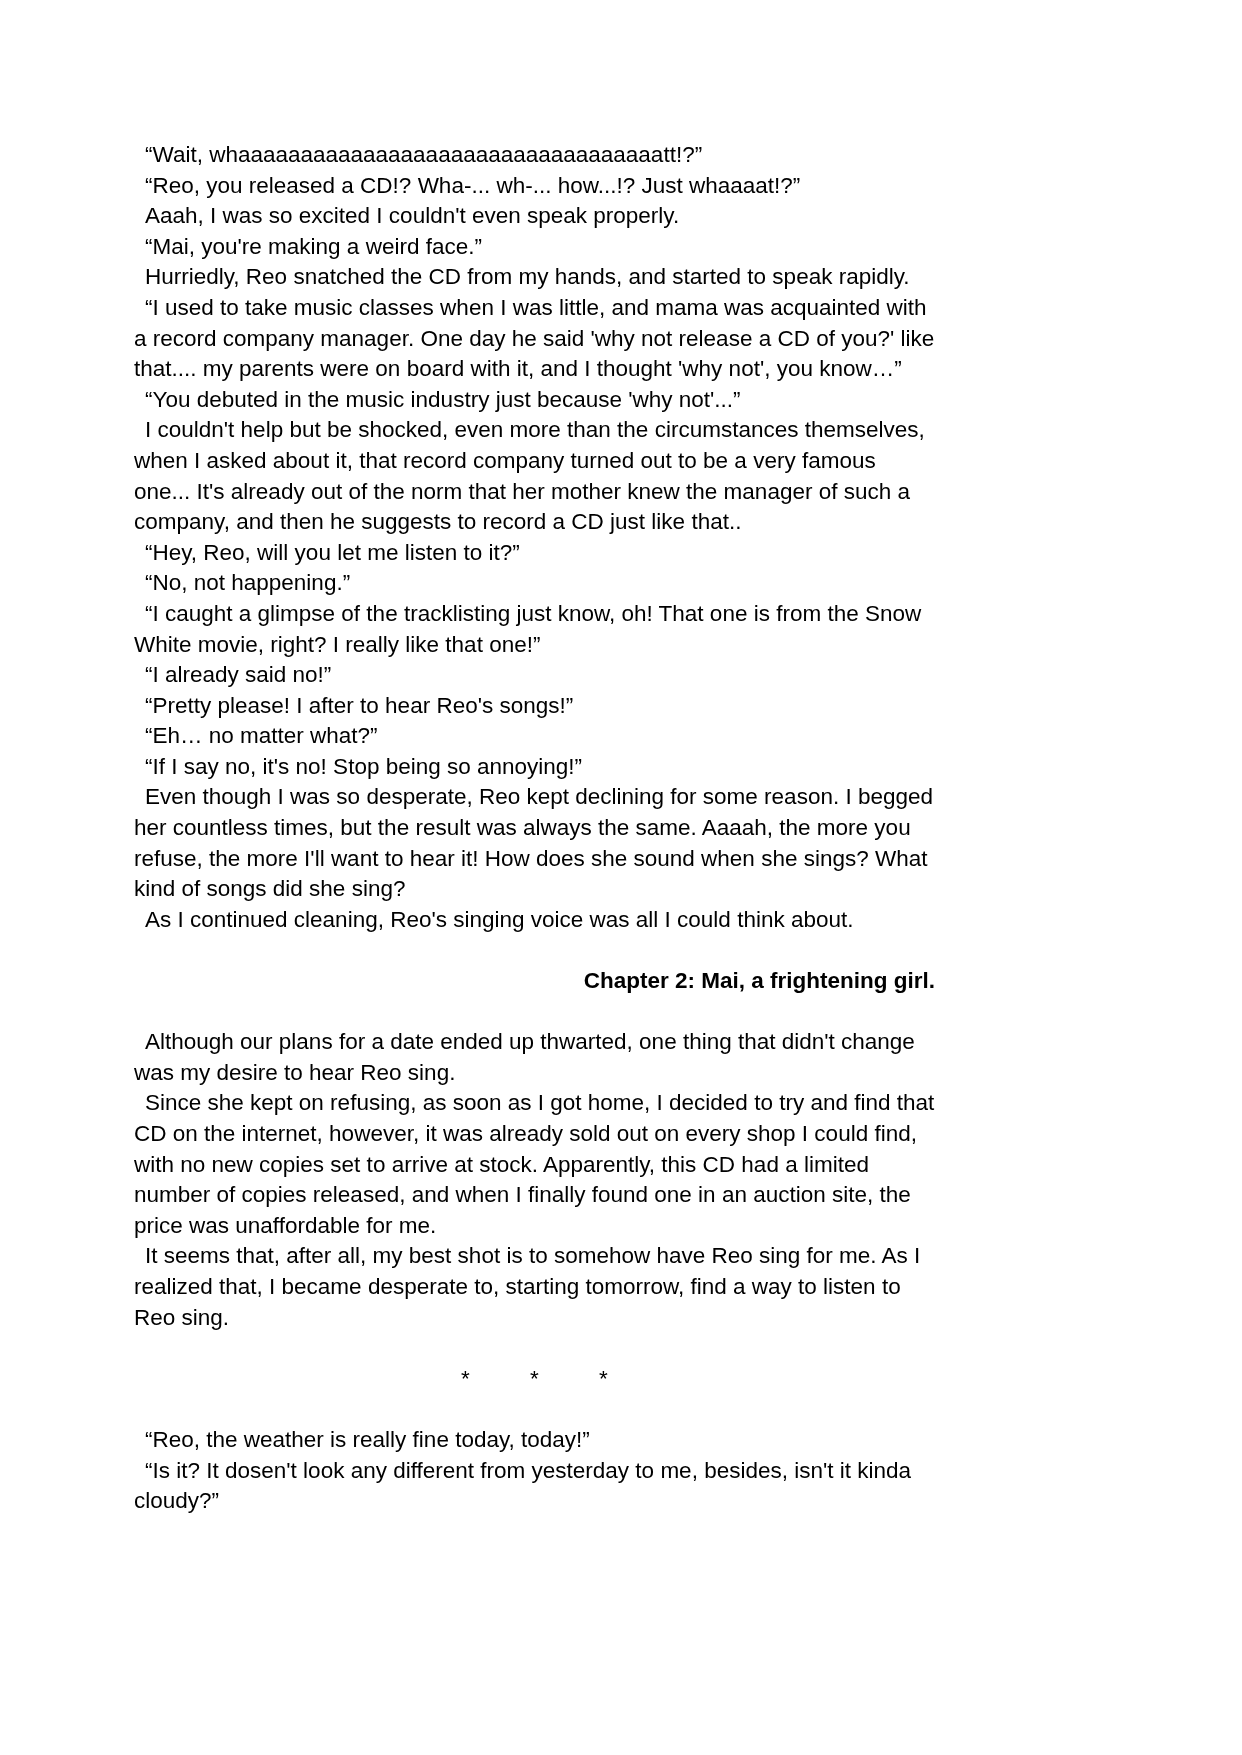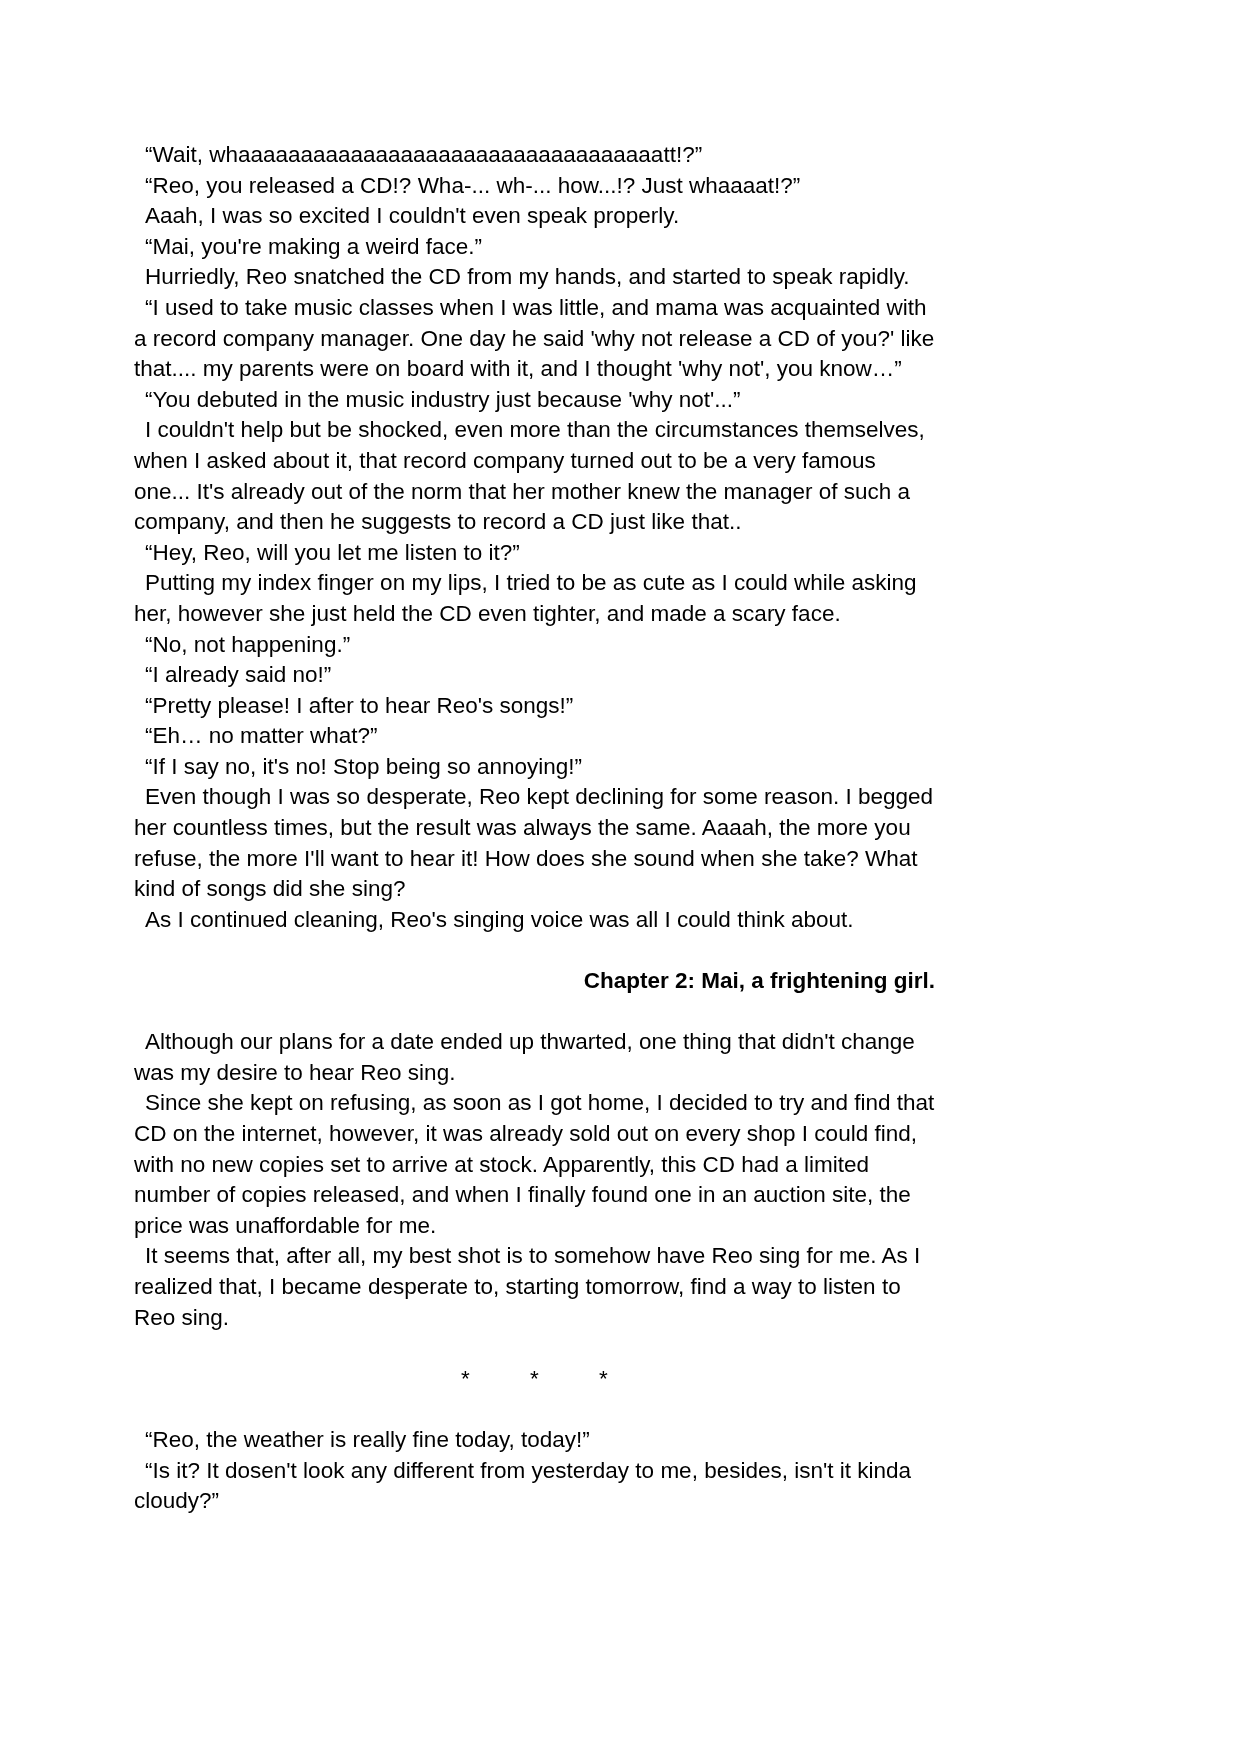--- a/index.html
+++ b/index.html
@@ -49,27 +49,27 @@
   <div>
       <p class="para body">“Wait, whaaaaaaaaaaaaaaaaaaaaaaaaaaaaaaaaaatt!?”</p>
       <p class="para body">“Reo, you released a CD!? Wha-... wh-... how...!? Just whaaaat!?”</p>
       <p class="para body">Aaah, I was so excited I couldn't even speak properly.</p>
       <p class="para body">“Mai, you're making a weird face.”</p>
       <p class="para body">Hurriedly, Reo snatched the CD from my hands, and started to speak rapidly.</p>
       <p class="para body">“I used to take music classes when I was little, and mama was acquainted with a record company manager. One day he said 'why not release a CD of you?' like that.... my parents were on board with it, and I thought 'why not', you know…”</p>
       <p class="para body">“You debuted in the music industry just because 'why not'...”</p>
       <p class="para body">I couldn't help but be shocked, even more than the circumstances themselves, when I asked about it, that record company turned out to be a very famous one... It's already out of the norm that her mother knew the manager of such a company, and then he suggests to record a CD just like that..</p>
       <p class="para body">“Hey, Reo, will you let me listen to it?”</p>
-      <p class="para body">Putting my index finger on my lips, I tried to be as cute as I could while asking her, however she just held the CD even tighter, and made a scary face.</p>
       <p class="para body">“No, not happening.”</p>
+      <p class="para body">“I caught a glimpse of the tracklisting just know, oh! That one is from the Snow White movie, right? I really like that one!”</p>
       <p class="para body">“I already said no!”</p>
       <p class="para body">“Pretty please! I after to hear Reo's songs!”</p>
       <p class="para body">“Eh… no matter what?”</p>
       <p class="para body">“If I say no, it's no! Stop being so annoying!”</p>
-      <p class="para body">Even though I was so desperate, Reo kept declining for some reason. I begged her countless times, but the result was always the same. Aaaah, the more you refuse, the more I'll want to hear it! How does she sound when she take? What kind of songs did she sing?</p>
+      <p class="para body">Even though I was so desperate, Reo kept declining for some reason. I begged her countless times, but the result was always the same. Aaaah, the more you refuse, the more I'll want to hear it! How does she sound when she sings? What kind of songs did she sing?</p>
       <p class="para body">As I continued cleaning, Reo's singing voice was all I could think about.</p>
       <p class="para blank">&nbsp;</p>
       <p class="para heading">Chapter 2: Mai, a frightening girl.</p>
       <p class="para blank">&nbsp;</p>
       <p class="para body">Although our plans for a date ended up thwarted, one thing that didn't change was my desire to hear Reo sing.</p>
       <p class="para body">Since she kept on refusing, as soon as I got home, I decided to try and find that CD on the internet, however, it was already sold out on every shop I could find, with no new copies set to arrive at stock. Apparently, this CD had a limited number of copies released, and when I finally found one in an auction site, the price was unaffordable for me.</p>
       <p class="para body">It seems that, after all, my best shot is to somehow have Reo sing for me. As I realized that, I became desperate to, starting tomorrow, find a way to listen to Reo sing.</p>
       <p class="para blank">&nbsp;</p>
       <p class="para separator">* * *</p>
       <p class="para blank">&nbsp;</p>

